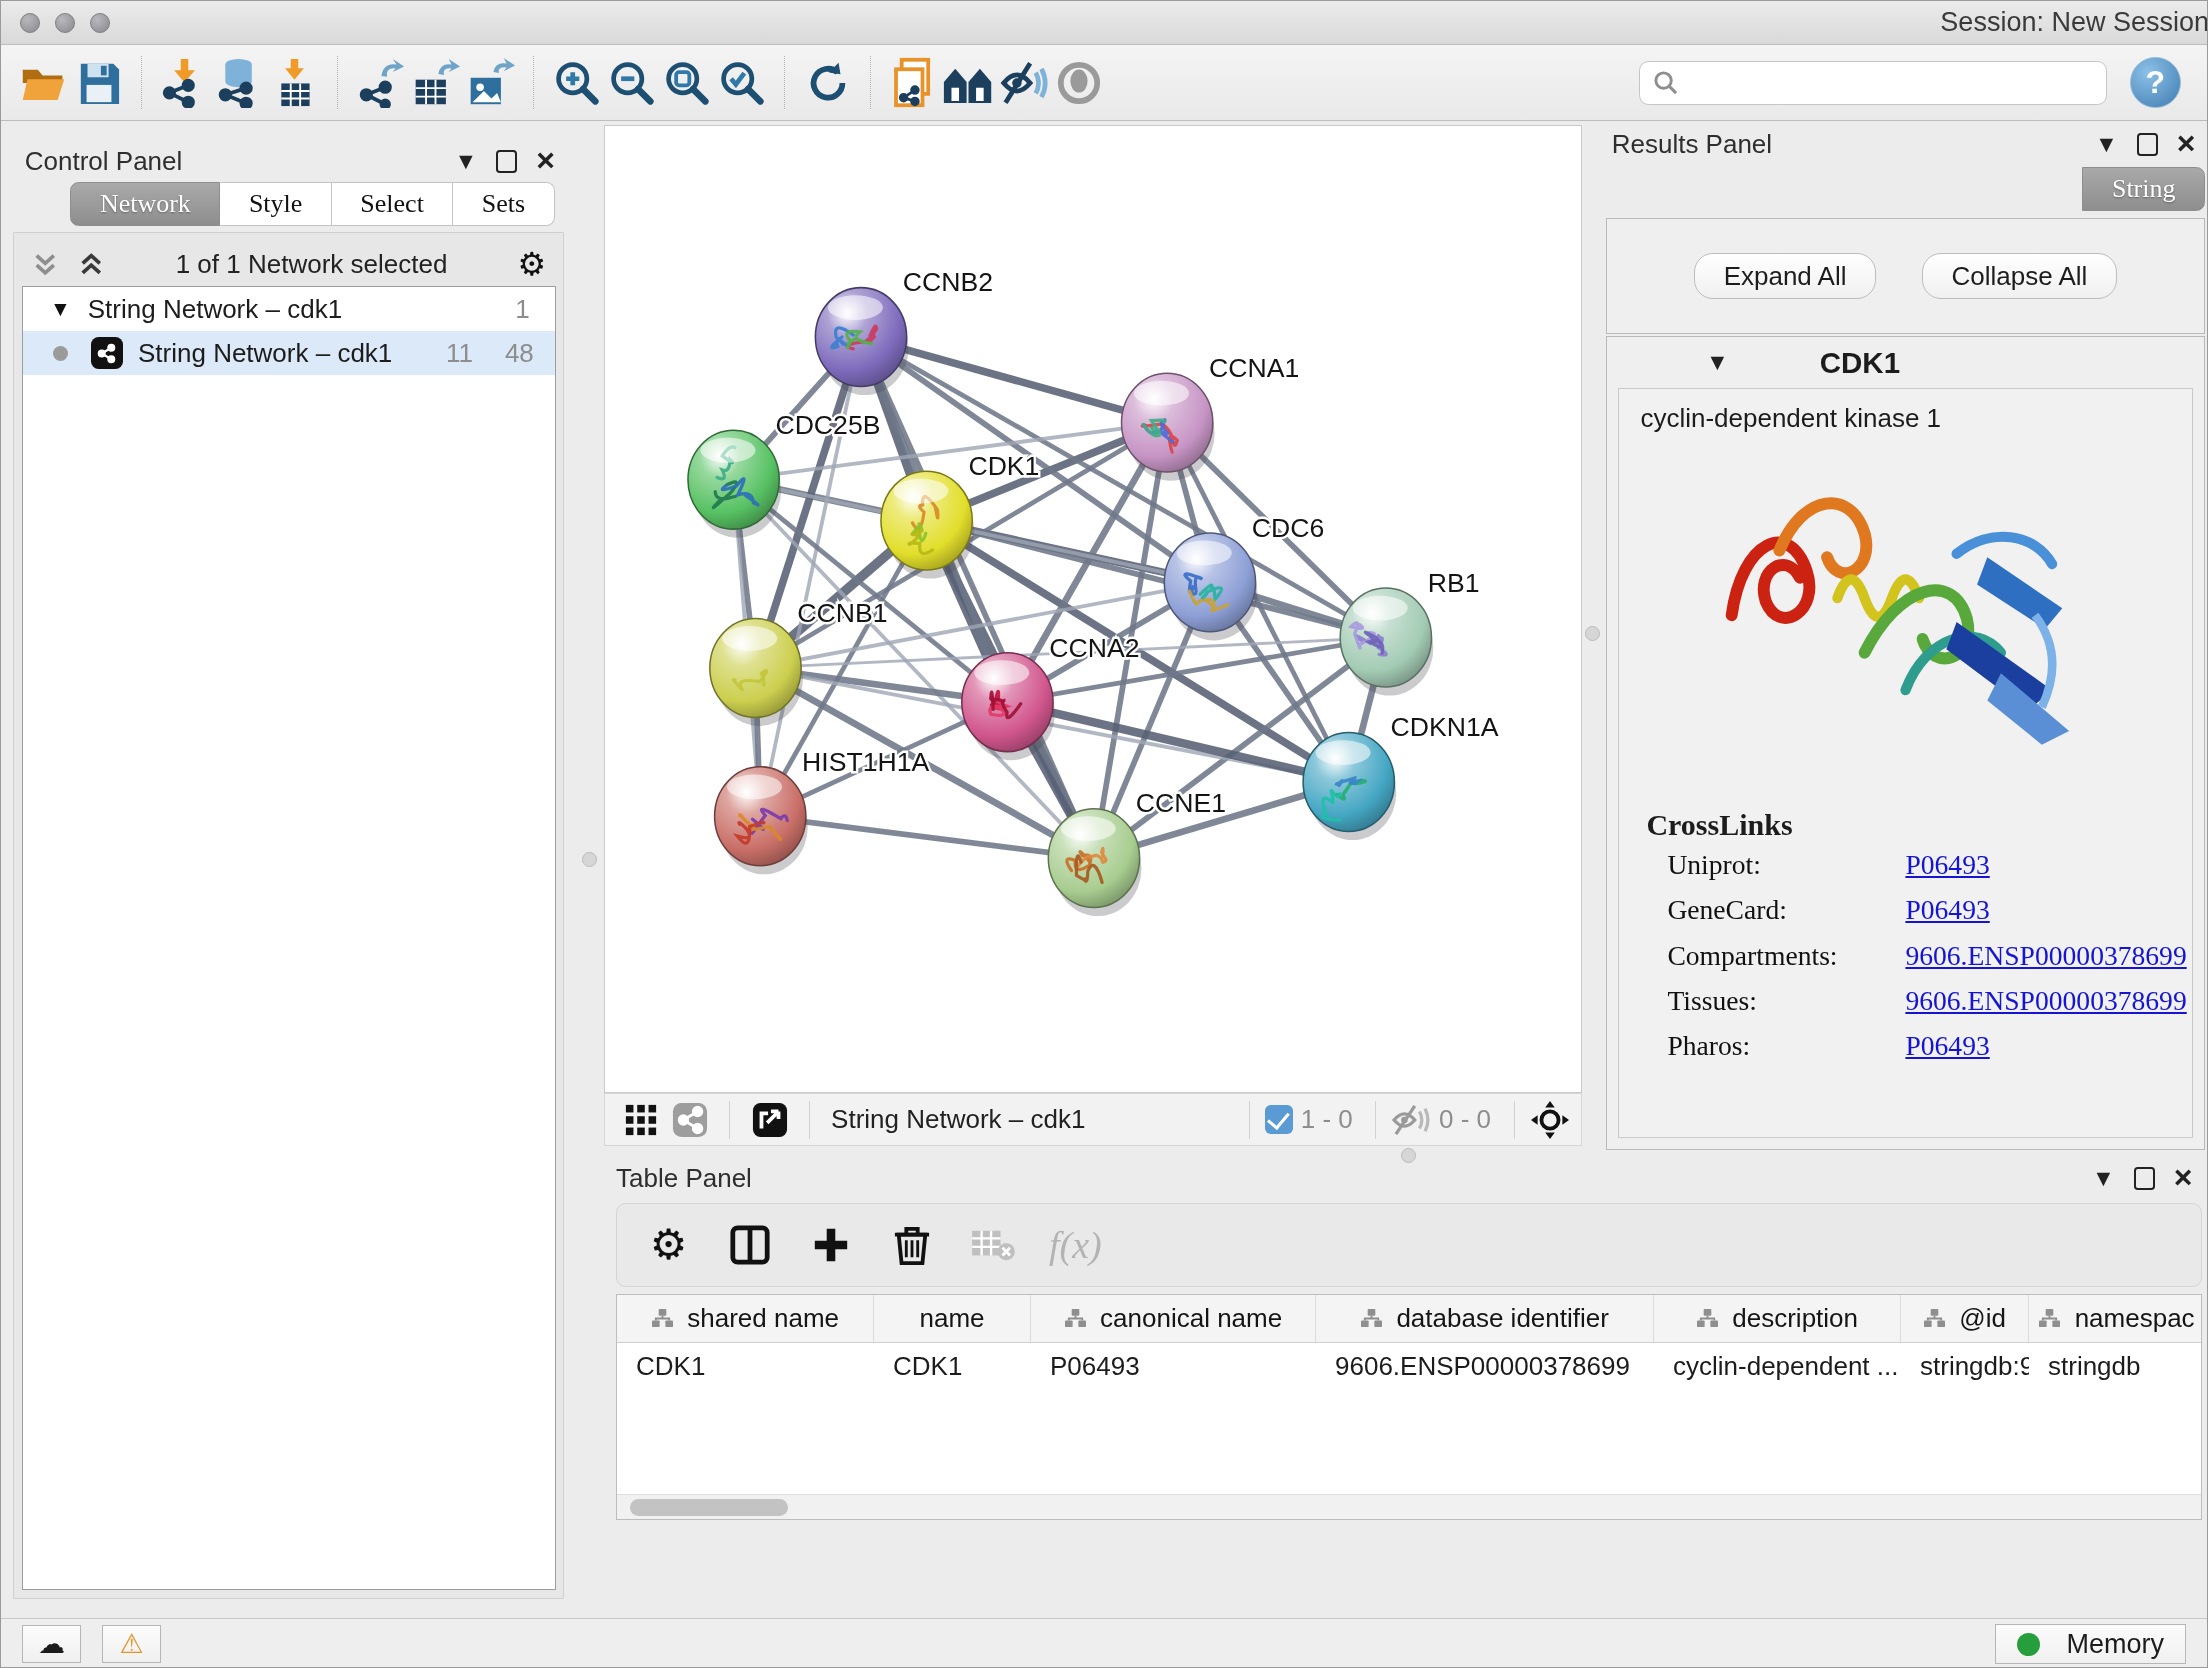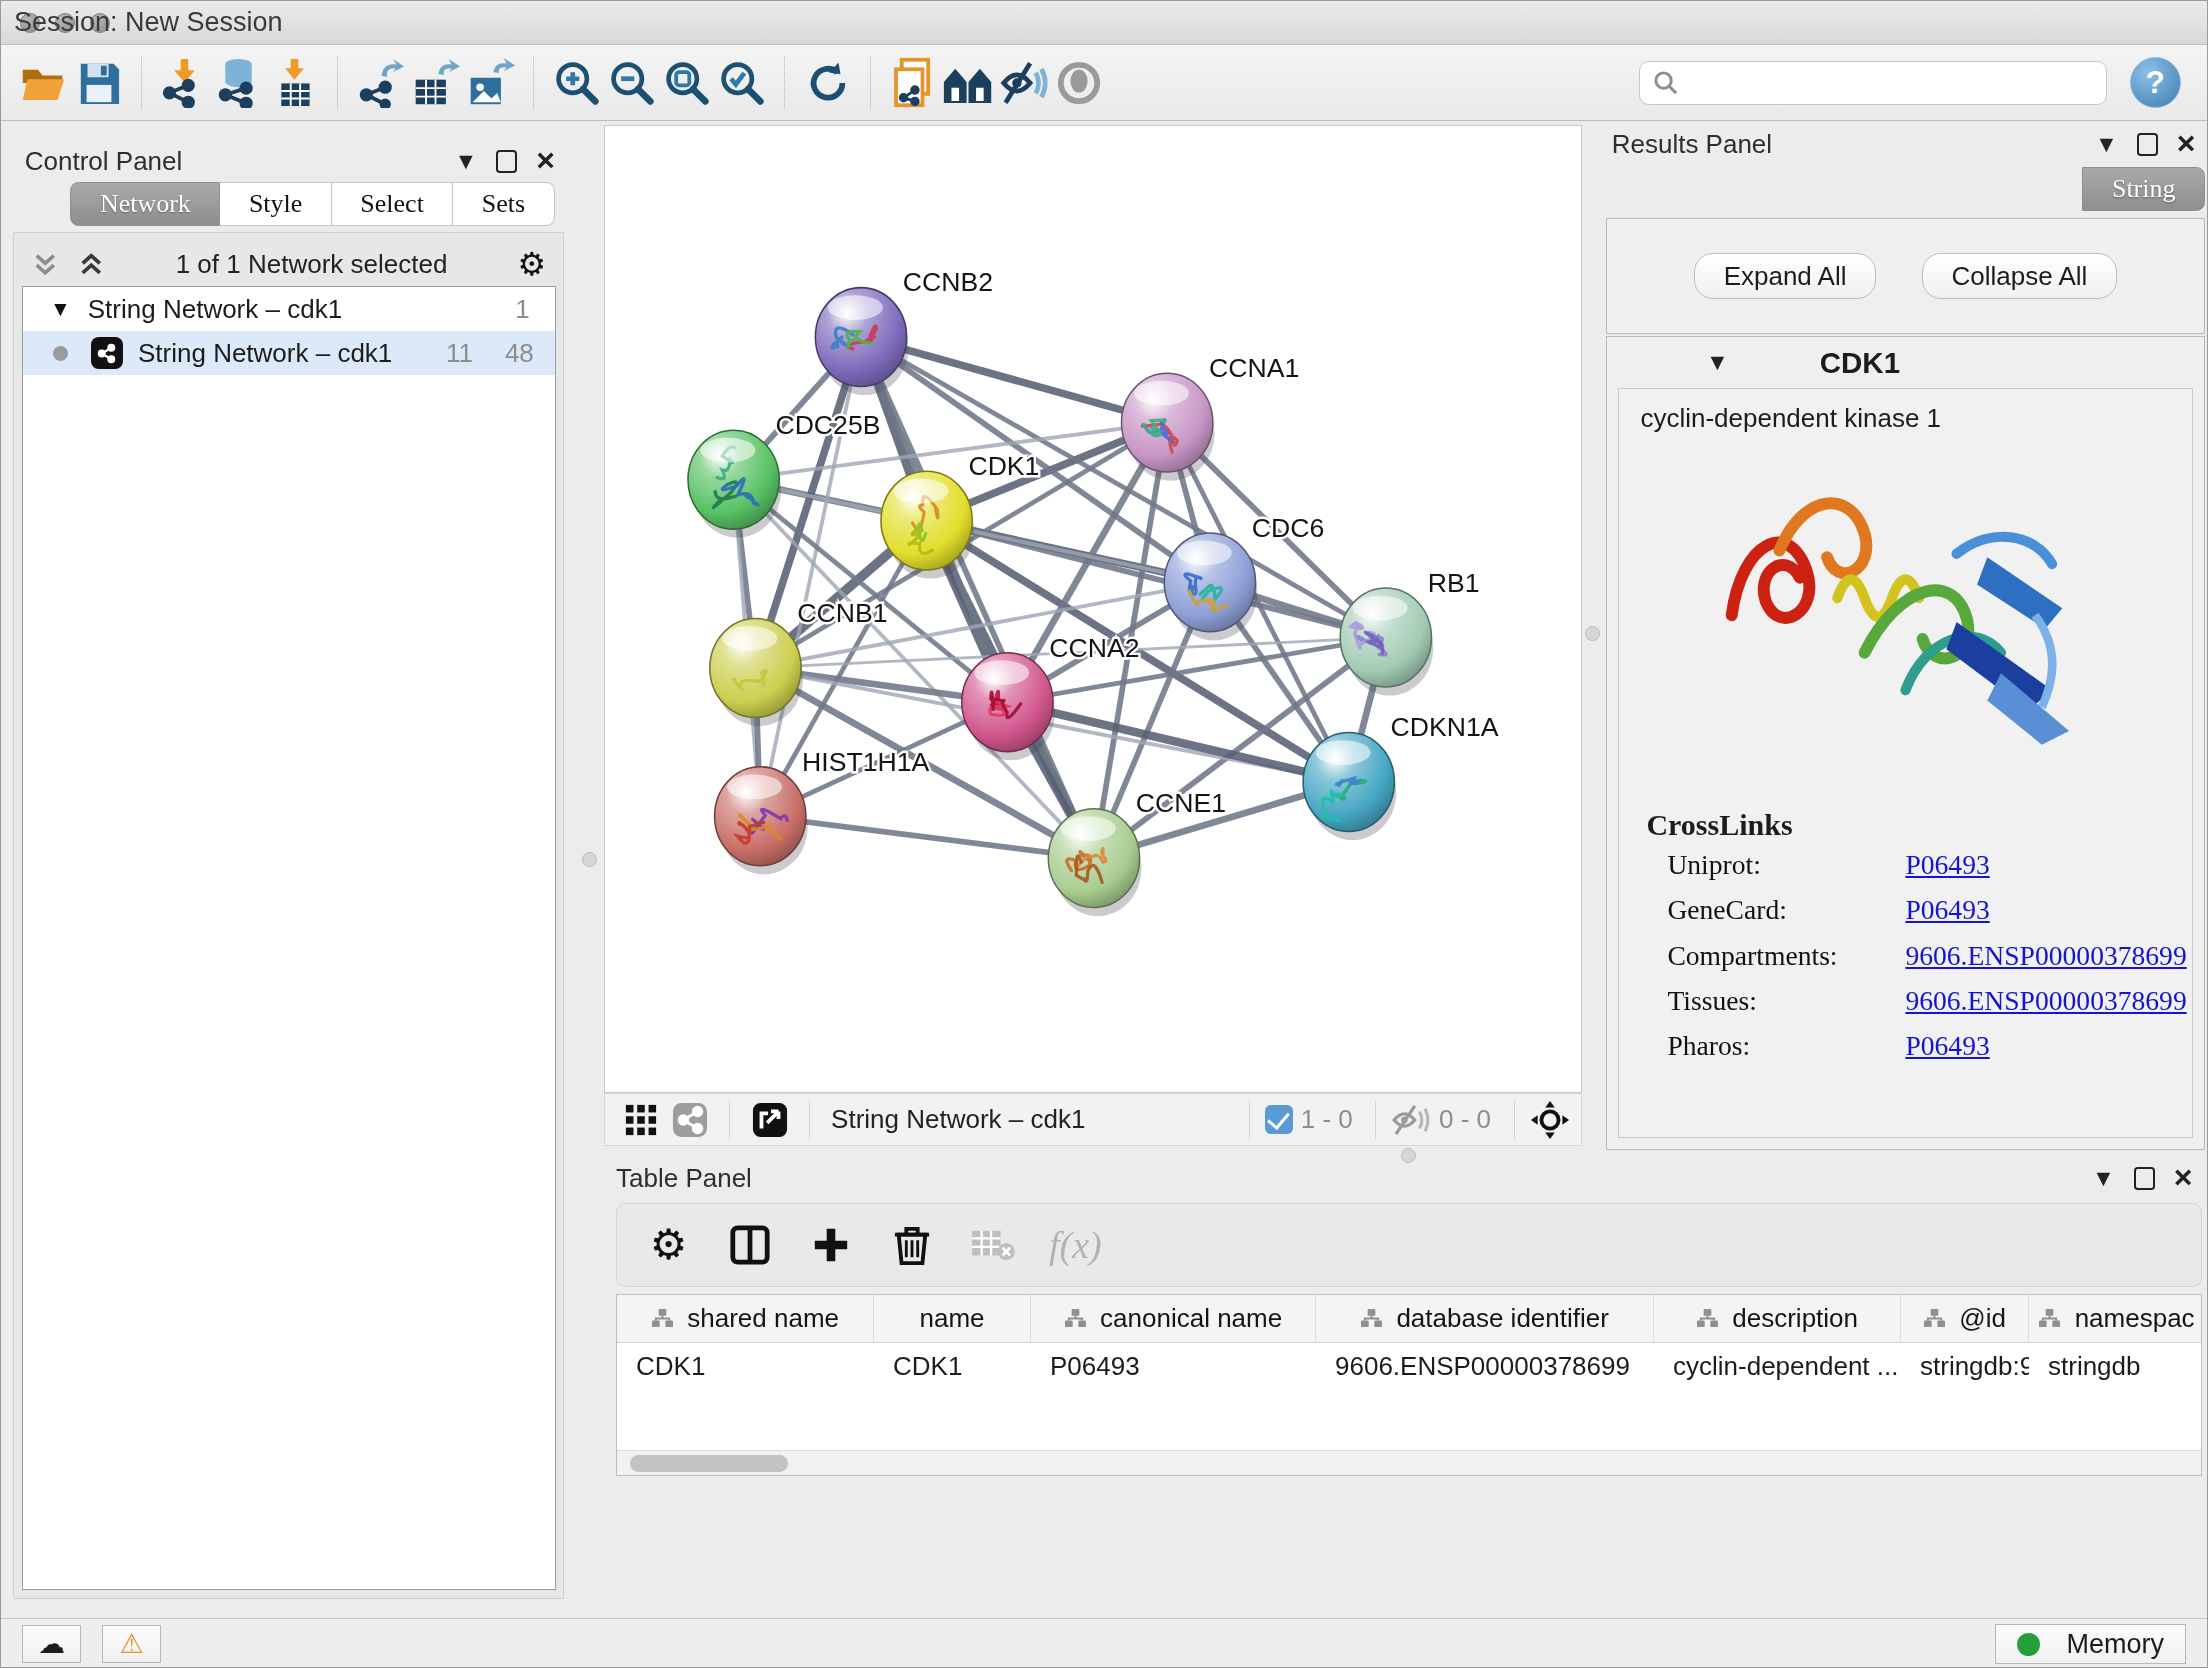--- a/index.html
+++ b/index.html
@@ -7,21 +7,21 @@
   body { font-family:"Liberation Sans","DejaVu Sans",sans-serif; font-size:25px; color:#1c1c1c; }
   .window { position:relative; width:2208px; height:1668px; background:#ececec; overflow:hidden; border:1px solid #9a9a9a; }
 
   
   .titlebar { position:absolute; left:0; top:0; width:2208px; height:44px;
     background:linear-gradient(#ebebeb,#d9d9d9); border-bottom:1px solid #bdbdbd;
     display:flex; align-items:center; }
   .lights { display:flex; gap:15px; margin-left:19px; }
   .light { width:20px; height:20px; border-radius:50%;
     background:radial-gradient(circle at 35% 30%, #b9b9bd, #88888d); border:1px solid #7e7e83; }
-  .win-title { position:absolute; left:13px; right:0; text-align:left; font-size:27px; color:#3a3a3a; }
+  .win-title { position:absolute; left:13px; right:0; text-align:right; font-size:27px; color:#3a3a3a; }
 
   
   .toolbar { position:absolute; left:0; top:44px; width:2208px; height:76px;
     background:linear-gradient(#f4f4f4,#e9e9e9); border-bottom:1px solid #bdbdbd;
     display:flex; align-items:center; padding:0 15px; }
   .tool-btn { width:55px; height:59px; display:flex; align-items:center; justify-content:center; border-radius:7.6px; }
   .tb-sep { width:0; height:53px; border-left:1.9px dotted #b2b2b2; margin:0 15px; }
   .search-wrap { margin-left:auto; margin-right:23px; position:relative; }
   .search-input { width:468px; height:44px; border:1.9px solid #c6c6c6; border-radius:9.5px; background:#fff;
     font-size:25px; padding-left:49px; outline:none; color:#333; }
@@ -96,21 +96,21 @@
   .xl-row { display:flex; font-size:27.6px; margin:0 0 13.3px 48px; }
   .xl-label { width:238px; color:#111; }
   .xl-link { color:#1414d2; text-decoration:underline; }
 
   
   .table-panel { position:absolute; left:615px; top:1158px; width:1586px; height:433px; display:flex; flex-direction:column; }
   .tp-toolbar { margin-top:5.7px; height:84px; background:#e9e9e9; border:1px solid #d4d4d4; border-radius:9.5px;
     display:flex; align-items:center; gap:32px; padding-left:27px; }
   .tp-icon { display:flex; align-items:center; justify-content:center; width:49px; height:53px; }
   .fx { font-family:"Liberation Serif","DejaVu Serif",serif; font-style:italic; font-size:38px; color:#b3b3b3; }
-  .tbl { margin-top:7.6px; background:#fff; border:1px solid #bdbdbd; height:182px; position:relative; overflow:hidden; }
+  .tbl { margin-top:7.6px; background:#fff; border:1px solid #bdbdbd; height:226px; position:relative; overflow:hidden; }
   .tbl-head { display:flex; height:48px; background:#f4f4f4; border-bottom:1.9px solid #cfcfcf; }
   .th { display:flex; align-items:center; justify-content:center; gap:13.3px; font-size:26px; color:#151515;
     border-right:1px solid #dcdcdc; overflow:hidden; white-space:nowrap; flex:none; }
   .tbl-row { display:flex; height:46px; }
   .td { display:flex; align-items:center; font-size:26px; padding-left:19px; overflow:hidden; white-space:nowrap; flex:none; }
   .hscroll { position:absolute; left:0; right:0; bottom:0; height:25px; background:#f1f1f1; border-top:1px solid #ddd; }
   .hthumb { position:absolute; left:13.3px; top:3.8px; width:158px; height:17px; background:#c3c3c3; border-radius:8.6px; }
   .tp-tabs { display:flex; justify-content:center; margin-top:13.3px; }
 
   

